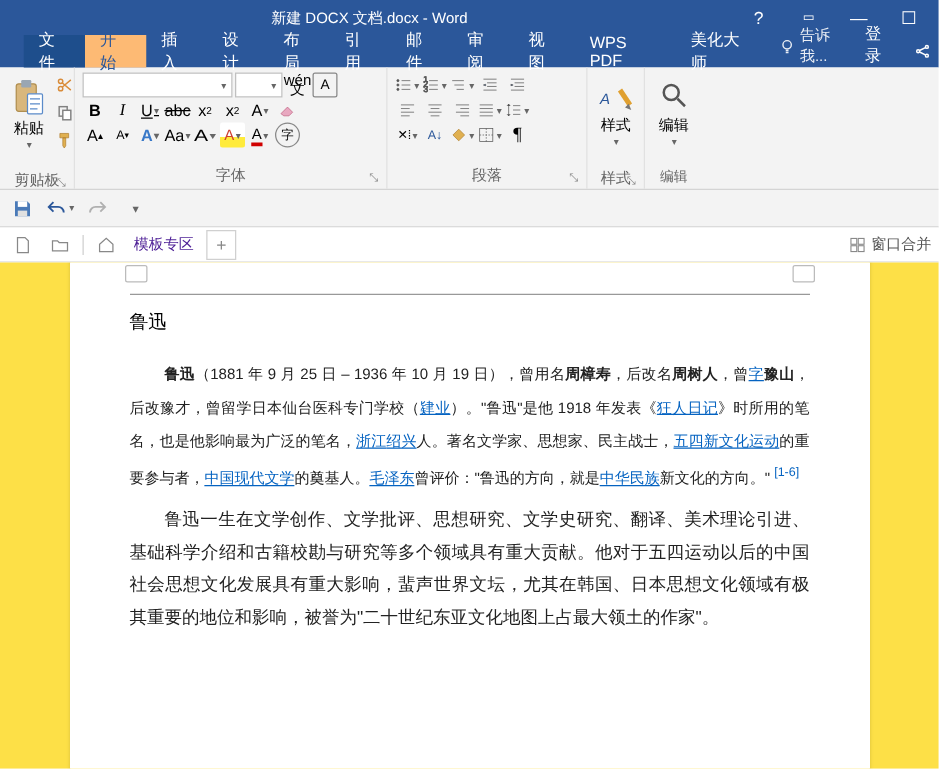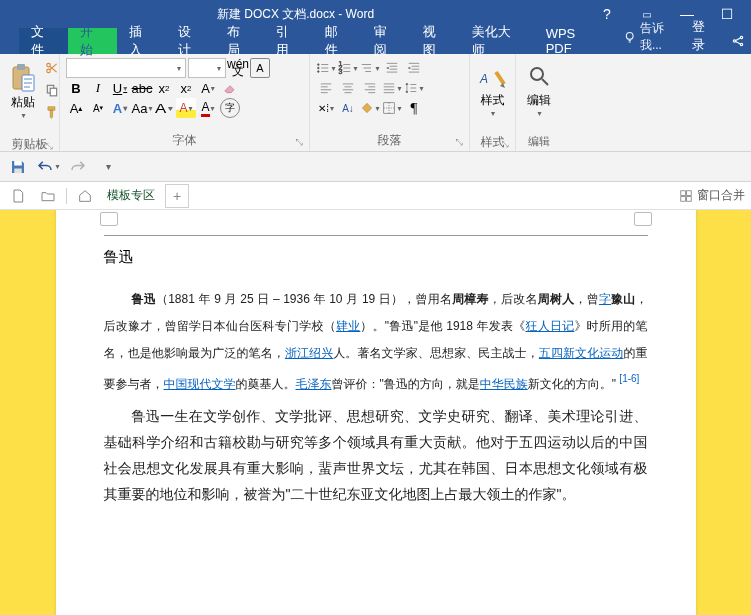--- a/index.html
+++ b/index.html
@@ -3,41 +3,41 @@
 <meta charset="utf-8">
 <style>
 *{margin:0;padding:0;box-sizing:border-box;font-family:"Microsoft YaHei","Segoe UI",sans-serif;font-size:12px;}
 body{width:751px;height:615px;background:#fff;overflow:hidden;position:relative;}
 .titlebar{height:28px;background:#2b579a;display:flex;align-items:center;padding:0 4px;color:#fff;}
 .titlebar .title{flex:1;text-align:center;font-size:12px;}
 .titlebar .winbtn{width:40px;text-align:center;font-size:14px;cursor:pointer;}
 .ribbon-tabs{height:26px;background:#2b579a;display:flex;align-items:flex-end;color:#fff;padding-left:19px;}
 .ribbon-tabs .filebtn{background:#1e4e8c;height:26px;padding:0 12px;display:flex;align-items:center;cursor:pointer;font-size:13px;}
 .ribbon-tabs .tab{height:26px;padding:0 12px;display:flex;align-items:center;cursor:pointer;font-size:13px;}
-.ribbon-tabs .tab.active{background:#22c55e;color:#2b579a;}
+.ribbon-tabs .tab.active{background:#fdba74;color:#2b579a;}
 .ribbon-tabs .tell{margin-left:8px;display:flex;align-items:center;opacity:.9;cursor:pointer;}
 .ribbon-tabs .tell svg{margin-right:4px;}
 .ribbon-tabs .login{margin-left:auto;padding:0 8px;display:flex;align-items:center;cursor:pointer;font-size:13px;}
 .ribbon{background:#f3f3f3;display:flex;border-bottom:1px solid #d4d4d4;height:98px;}
 .group{border-right:1px solid #e1e1e1;padding:4px 6px 2px;display:flex;flex-direction:column;justify-content:space-between;}
 .group-label{text-align:center;font-size:11px;color:#666;margin-top:14px;position:relative;}
 .group-label .dlg{position:absolute;right:-2px;bottom:0;width:12px;height:12px;font-size:9px;color:#888;cursor:pointer;}
 .rowflex{display:flex;align-items:center;gap:2px;}
 .bigbtn{display:flex;flex-direction:column;align-items:center;cursor:pointer;padding:2px 4px;font-size:11px;}
 .bigbtn .ic{height:32px;display:flex;align-items:center;justify-content:center;}
 .smbtn{width:20px;height:20px;display:flex;align-items:center;justify-content:center;cursor:pointer;border-radius:2px;font-size:13px;}
 .dd{font-size:8px;color:#666;margin-left:1px;}
 .fontname{width:120px;height:20px;background:#fff;border:1px solid #c0c0c0;font-size:11px;padding:0 4px;display:flex;align-items:center;}
 .fontsize{width:38px;height:20px;background:#fff;border:1px solid #c0c0c0;font-size:11px;padding:0 4px;display:flex;align-items:center;}
 .qat{height:30px;background:#f3f3f3;border-bottom:1px solid #d4d4d4;display:flex;align-items:center;padding:0 6px;gap:6px;}
 .qat .qbtn{width:24px;height:24px;display:flex;align-items:center;justify-content:center;cursor:pointer;}
 .docbar{height:28px;background:#fff;border-bottom:1px solid #e1e1e1;display:flex;align-items:center;padding:0 6px;gap:6px;}
 .docbar .tb{width:24px;height:20px;display:flex;align-items:center;justify-content:center;cursor:pointer;}
 .docbar .sep{width:1px;height:16px;background:#d0d0d0;}
-.docbar .tpl{font-size:12px;color:#14532d;padding:0 4px;cursor:pointer;}
+.docbar .tpl{font-size:12px;color:#4c1d95;padding:0 4px;cursor:pointer;}
 .docbar .plus{width:24px;height:24px;border:1px solid #d0d0d0;display:flex;align-items:center;justify-content:center;cursor:pointer;font-size:14px;color:#888;}
 .docbar .right{margin-left:auto;display:flex;align-items:center;gap:4px;font-size:12px;color:#555;cursor:pointer;}
 .page-area{background:#fde047;height:405px;position:relative;overflow:hidden;}
 .paper{background:#fff;margin:0 auto;width:640px;min-height:600px;padding:28px 48px 20px;position:relative;top:-4px;box-shadow:0 0 3px rgba(0,0,0,.15);}
 .doc-title{font-size:15px;margin:12px 0 18px;}
 .para{font-size:14px;line-height:26px;text-align:justify;text-indent:2em;margin-bottom:6px;color:#222;}
 .para .bold{font-weight:bold;}
 .para a{color:#0563c1;text-decoration:underline;}
 .para .sup{font-size:10px;color:#0563c1;vertical-align:super;}
 .overlay{position:absolute;bottom:32px;right:32px;font-size:32px;color:#ff0000;font-weight:normal;letter-spacing:2px;}
@@ -59,22 +59,22 @@
 <div class="ribbon-tabs">
   <div class="filebtn">文件</div>
   <div class="tab active">开始</div>
   <div class="tab">插入</div>
   <div class="tab">设计</div>
   <div class="tab">布局</div>
   <div class="tab">引用</div>
   <div class="tab">邮件</div>
   <div class="tab">审阅</div>
   <div class="tab">视图</div>
+  <div class="tab">WPS PDF</div>
   <div class="tab">美化大师</div>
-  <div class="tab">WPS PDF</div>
   <div class="tell">
     <svg width="14" height="14" viewBox="0 0 24 24" fill="none" stroke="#fff" stroke-width="2">
         <circle cx="12" cy="10" r="6"></circle>
         <path d="M10 18h4M10 21h4"></path>
       </svg>
     <span>告诉我...</span>
   </div>
   <div class="login">登录</div>
   <div class="tab" style="padding:0 6px">
     <svg width="14" height="14" viewBox="0 0 24 24" fill="none" stroke="#fff" stroke-width="2">

